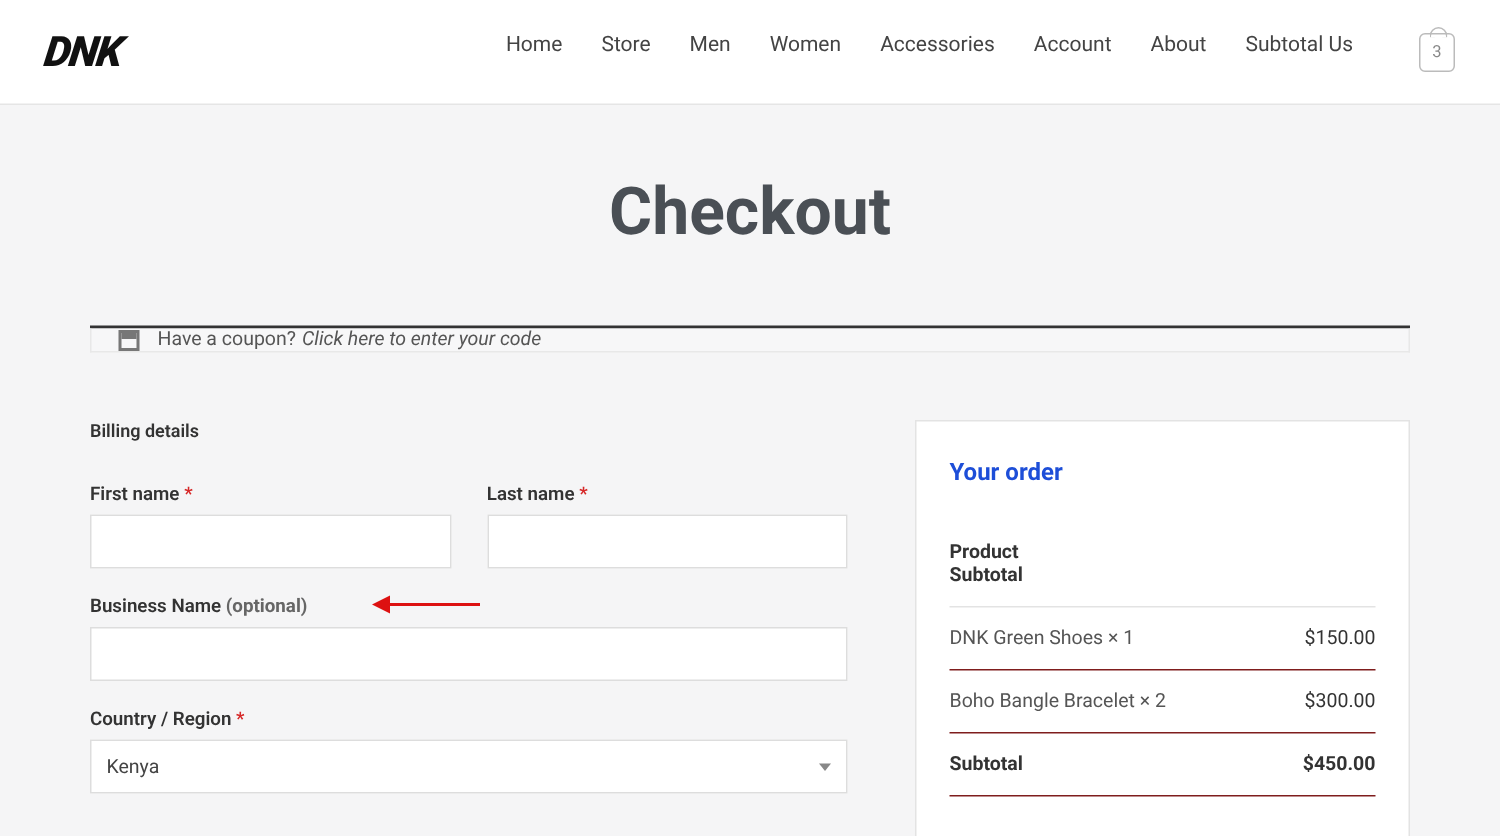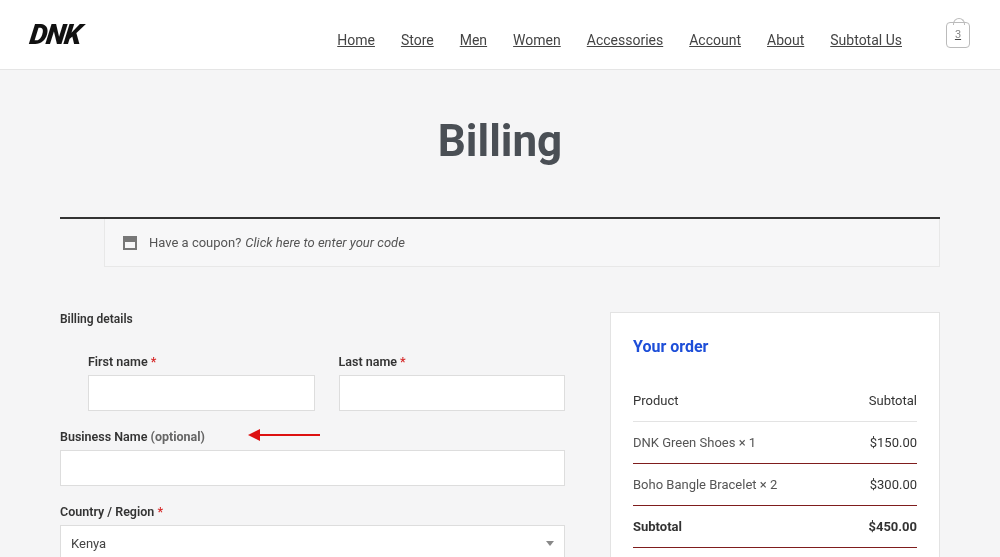--- a/index.html
+++ b/index.html
@@ -22,25 +22,24 @@
     font-weight: 900;
     font-size: 28px;
     font-style: italic;
     letter-spacing: -1px;
     color: #111;
     transform: skewX(-8deg);
   }
   .nav {
     margin-left: auto;
     display: flex;
-    align-items: flex-end;
+    align-items: flex-start;
     gap: 26px;
     font-size: 14px;
     color: #444;
-    text-decoration: underline;
   }
   .nav a { color: #444; text-decoration: none; cursor: pointer; }
   .cart {
     margin-left: 18px;
     width: 24px;
     height: 26px;
     border: 1px solid #bbb;
     border-radius: 4px;
     position: relative;
     display: flex;
@@ -74,27 +73,26 @@
   }
   .hr-top {
     border: none;
     border-top: 2px solid #333;
     margin-bottom: 0;
   }
   .coupon-bar {
     background: #f7f7f8;
     border: 1px solid #e8e8e8;
     border-top: none;
-    padding: 16px 18px;
+    padding: 0 18px;
     font-size: 13px;
     color: #555;
     display: flex;
     align-items: center;
     gap: 12px;
-    margin-left: 44px;
   }
   .coupon-icon {
     width: 14px;
     height: 14px;
     border: 2px solid #777;
     position: relative;
   }
   .coupon-icon::after{
     content:"";
     position:absolute;
@@ -109,21 +107,21 @@
     margin-top: 45px;
     align-items: flex-start;
   }
   .billing { flex: 1; }
   .billing h3 {
     font-size: 12px;
     font-weight: 600;
     color: #333;
     margin-bottom: 28px;
   }
-  .row { display: flex; gap: 24px; margin-left: 28px; }
+  .row { display: flex; gap: 24px; }
   .field { flex: 1; margin-bottom: 18px; }
   .field label {
     display: block;
     font-size: 12.5px;
     font-weight: 600;
     color: #333;
     margin-bottom: 6px;
   }
   .req { color: #d62828; }
   .opt { font-weight: 700; color:#666;}
@@ -163,21 +161,21 @@
     margin-bottom: 24px;
   }
   .order-row {
     display: flex;
     justify-content: space-between;
     font-size: 13px;
     padding: 13px 0;
     border-bottom: 1px solid #7f1d1d;
     color: #555;
   }
-  .order-row.head { font-weight: 400; color:#333; border-bottom:1px solid #e3e3e3;}
+  .order-row.head { font-weight: 700; color:#333; border-bottom:1px solid #e3e3e3;flex-direction:column;}
   .order-row.subtotal { font-weight:700; color:#333;}
   .order-row.total { font-weight:700; color:#333; border-bottom:none;}
   .order-row span:last-child { color:#333; }
   
   .arrow-wrap {
     position: absolute;
     pointer-events:none;
   }
   .arrow {
     position: relative;
@@ -208,21 +206,21 @@
     <a>Accessories</a>
     <a>Account</a>
     <a>About</a>
     <a>Subtotal Us</a>
     <div class="cart">
       <span>3</span>
     </div>
   </nav>
 </div>
 
-<h1 class="page-title">Billing</h1>
+<h1 class="page-title">Checkout</h1>
 
 <div class="container">
   <hr class="hr-top">
   <div class="coupon-bar">
     <span class="coupon-icon"></span>
     <span>Have a coupon?</span>
     <a style="margin-left:-8px;">Click here to enter your code</a>
   </div>
 
   <div class="main">

